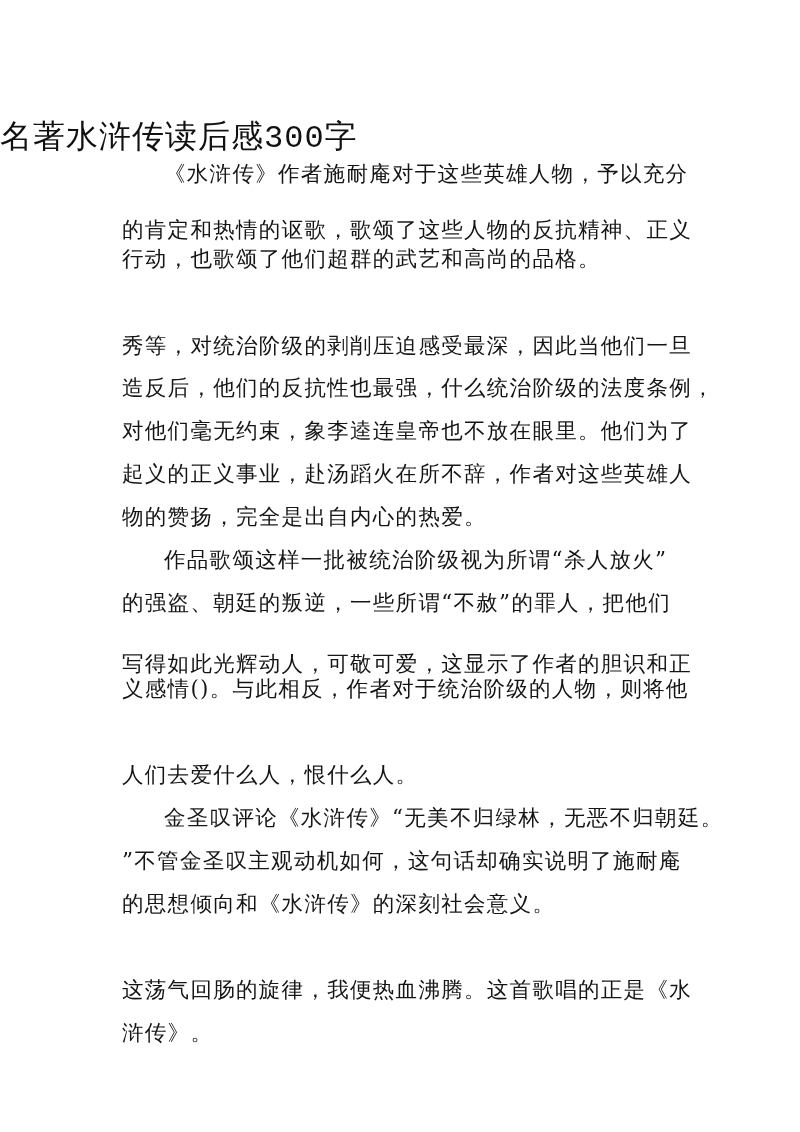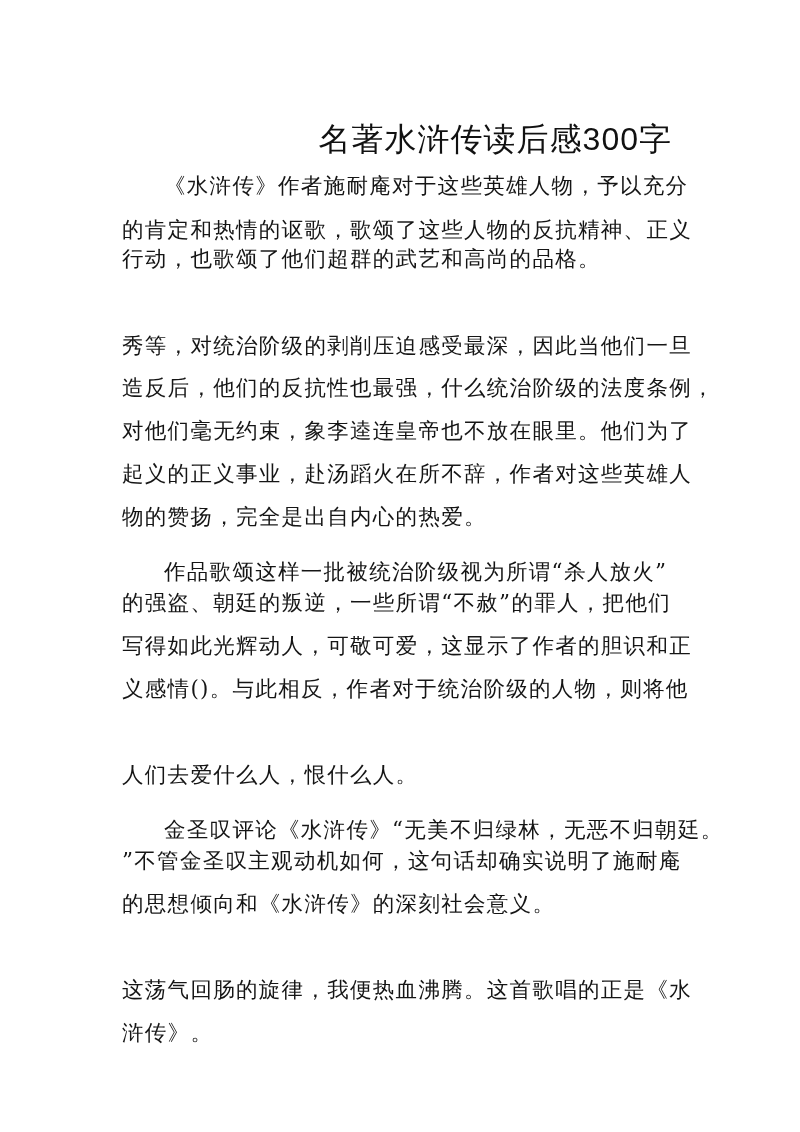--- a/index.html
+++ b/index.html
@@ -20,40 +20,39 @@
       left: 0;
       top: 0;
       width: 800px;
       height: 1132px;
     }
     .title {
       position: absolute;
       left: 0;
       width: 672px;
       top: 96px;
-      text-align: right;
+      text-align: left;
       font-size: 32px;
       line-height: 44px;
-      font-family: Liberation Sans, sans-serif;
+      font-family: Liberation Mono, monospace;
       font-weight: normal;
       color: #111;
       letter-spacing: 1px;
     }
     .line {
       position: absolute;
       left: 122px;
       white-space: nowrap;
       font-size: 21.5px;
       line-height: 30px;
       color: #151515;
       letter-spacing: 1.3px;
     }
     .line.indent {
       left: 164px;
-      margin-top: 12px;
     }
   </style>
 </head>
 <body>
 
 <div class="page">
 
   <h1 class="title">名著水浒传读后感300字</h1>
 
   <div class="line indent" style="top:159px">《水浒传》作者施耐庵对于这些英雄人物，予以充分</div>
@@ -61,21 +60,21 @@
   <div class="line" style="top:244px">行动，也歌颂了他们超群的武艺和高尚的品格。</div>
 
   <div class="line" style="top:331px">秀等，对统治阶级的剥削压迫感受最深，因此当他们一旦</div>
   <div class="line" style="top:373px">造反后，他们的反抗性也最强，什么统治阶级的法度条例，</div>
   <div class="line" style="top:416px">对他们毫无约束，象李逵连皇帝也不放在眼里。他们为了</div>
   <div class="line" style="top:459px">起义的正义事业，赴汤蹈火在所不辞，作者对这些英雄人</div>
   <div class="line" style="top:502px">物的赞扬，完全是出自内心的热爱。</div>
 
   <div class="line indent" style="top:545px">作品歌颂这样一批被统治阶级视为所谓“杀人放火”</div>
   <div class="line" style="top:588px">的强盗、朝廷的叛逆，一些所谓“不赦”的罪人，把他们</div>
-  <div class="line" style="top:631px">写得如此光辉动人，可敬可爱，这显示了作者的胆识和正</div>
+  <div class="line" style="top:649px">写得如此光辉动人，可敬可爱，这显示了作者的胆识和正</div>
   <div class="line" style="top:674px">义感情()。与此相反，作者对于统治阶级的人物，则将他</div>
   <div class="line" style="top:760px">人们去爱什么人，恨什么人。</div>
 
   <div class="line indent" style="top:803px">金圣叹评论《水浒传》“无美不归绿林，无恶不归朝廷。</div>
   <div class="line" style="top:846px">”不管金圣叹主观动机如何，这句话却确实说明了施耐庵</div>
   <div class="line" style="top:889px">的思想倾向和《水浒传》的深刻社会意义。</div>
 
   <div class="line" style="top:975px">这荡气回肠的旋律，我便热血沸腾。这首歌唱的正是《水</div>
   <div class="line" style="top:1018px">浒传》。</div>
 

